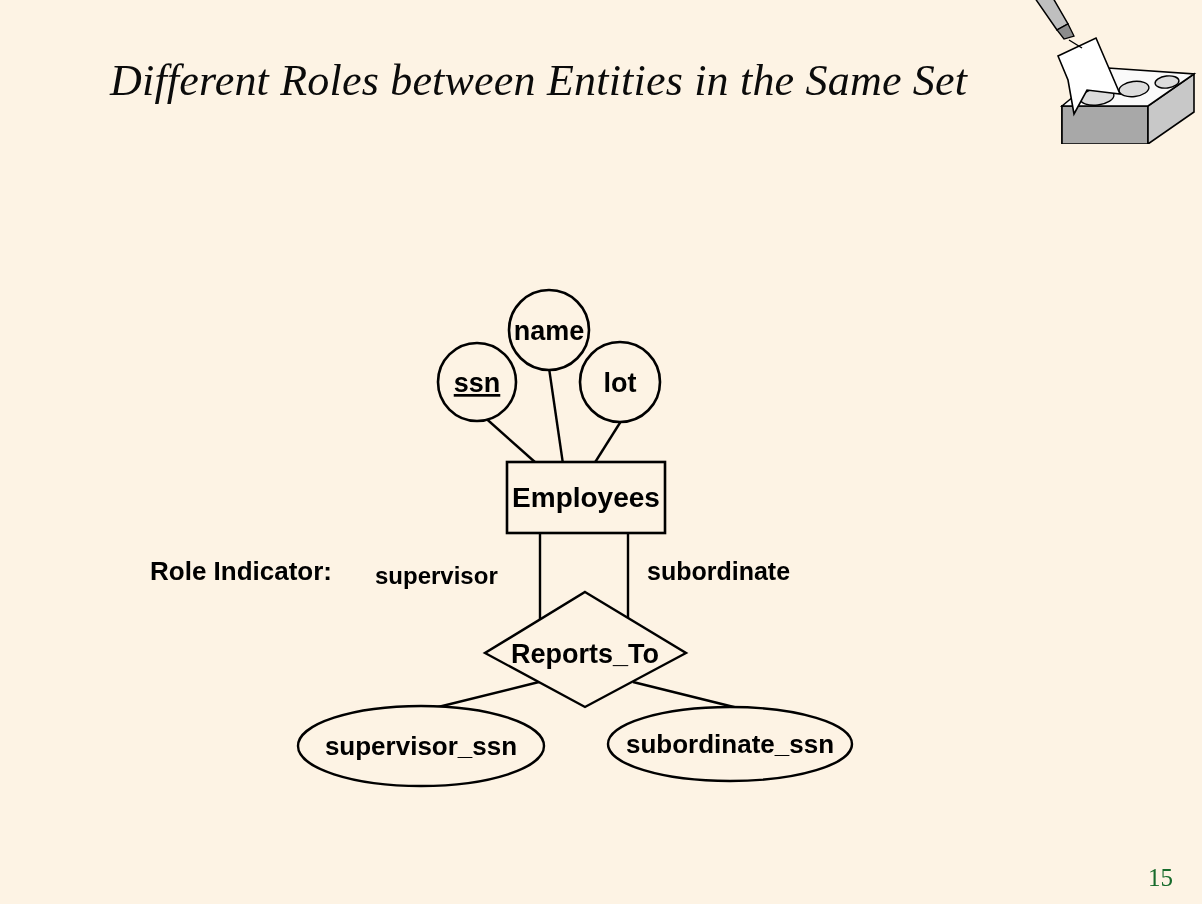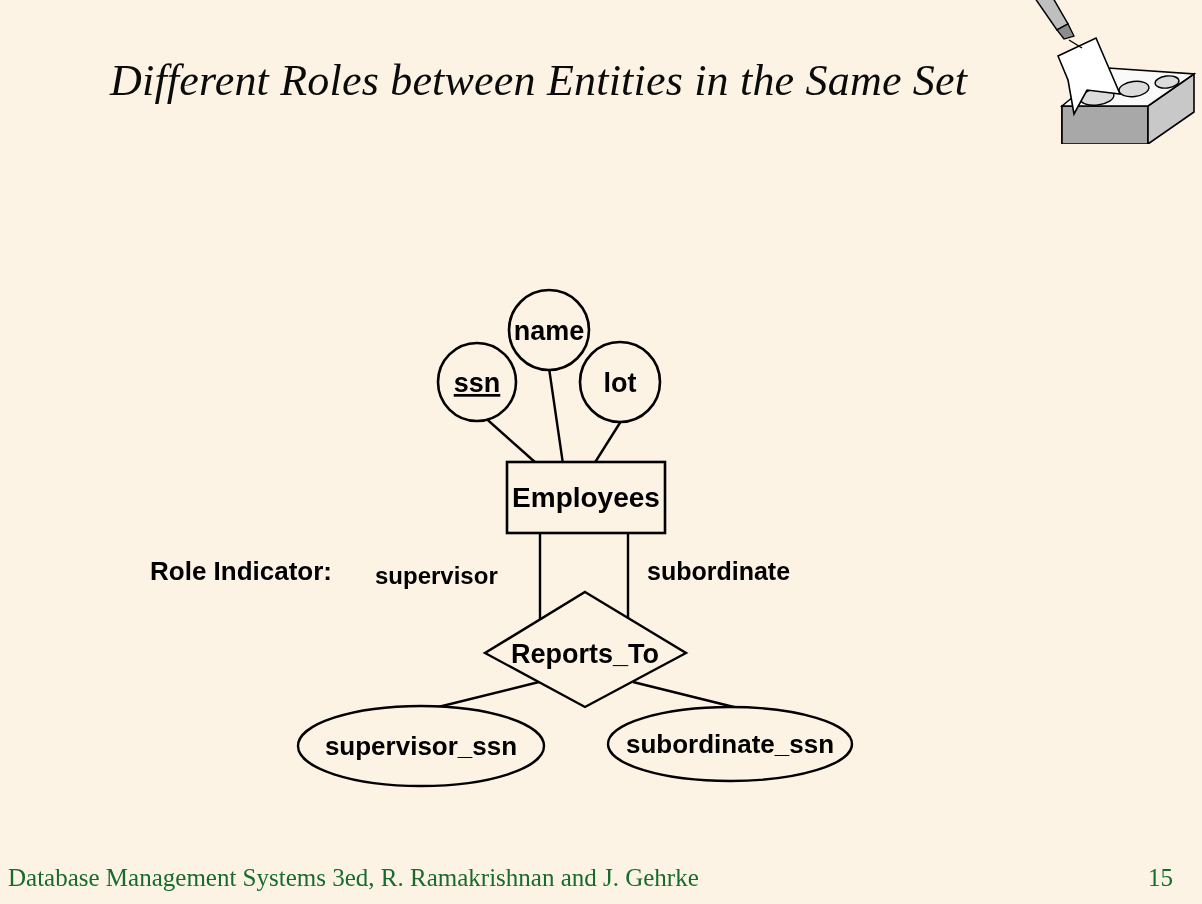--- a/index.html
+++ b/index.html
@@ -160,16 +160,15 @@
       <text class="dgm-text" x="421" y="755" font-size="26" text-anchor="middle">supervisor_ssn</text>
     </g>
 
     <g>
       <ellipse cx="730" cy="744" rx="122" ry="37" fill="#FDF3E4" stroke="#000" stroke-width="2.4"></ellipse>
       <text class="dgm-text" x="730" y="753" font-size="26" text-anchor="middle">subordinate_ssn</text>
     </g>
 
   </svg>
 
-  <div id="footer-left">Database Management Systems 3ed,  R. Ramakrishnan and J. Gehrke</div>
   <div id="footer-page">15</div>
 
 </div>
 
 </body></html>

